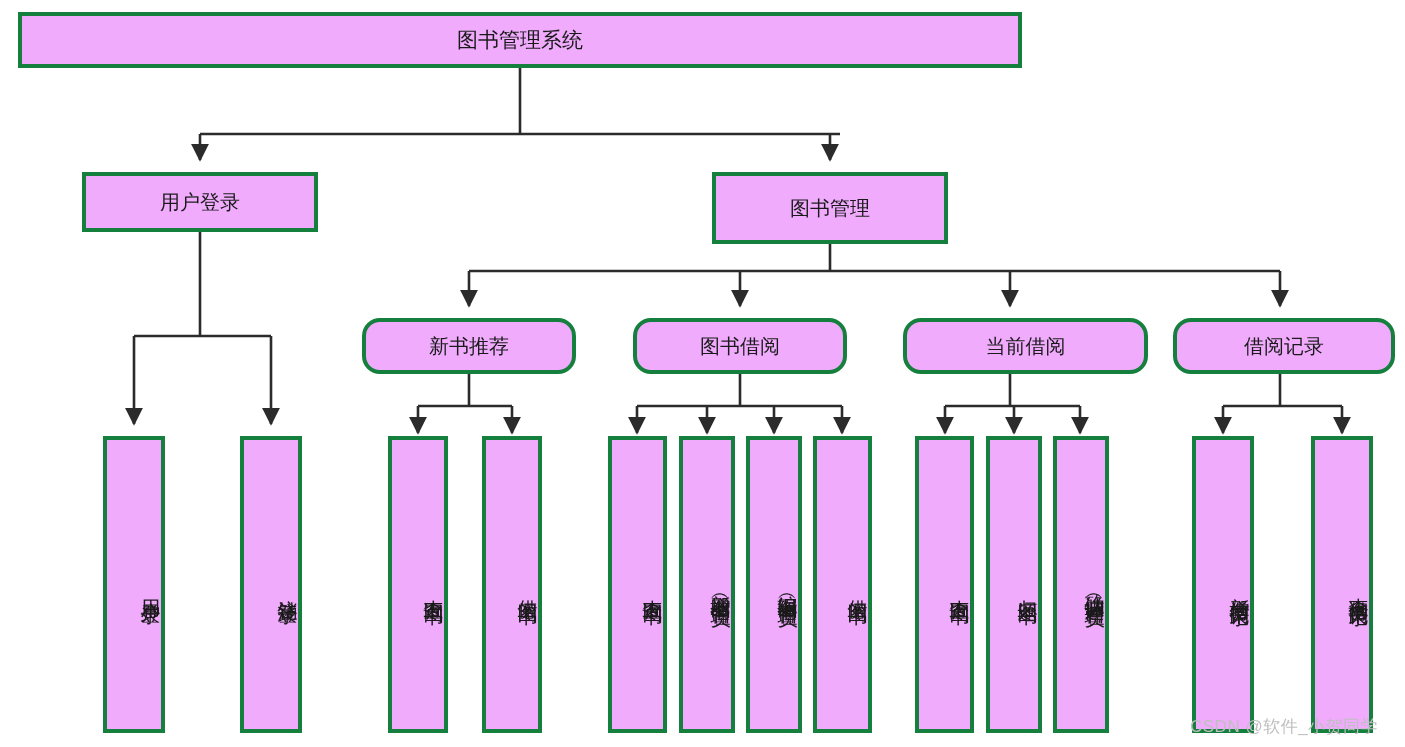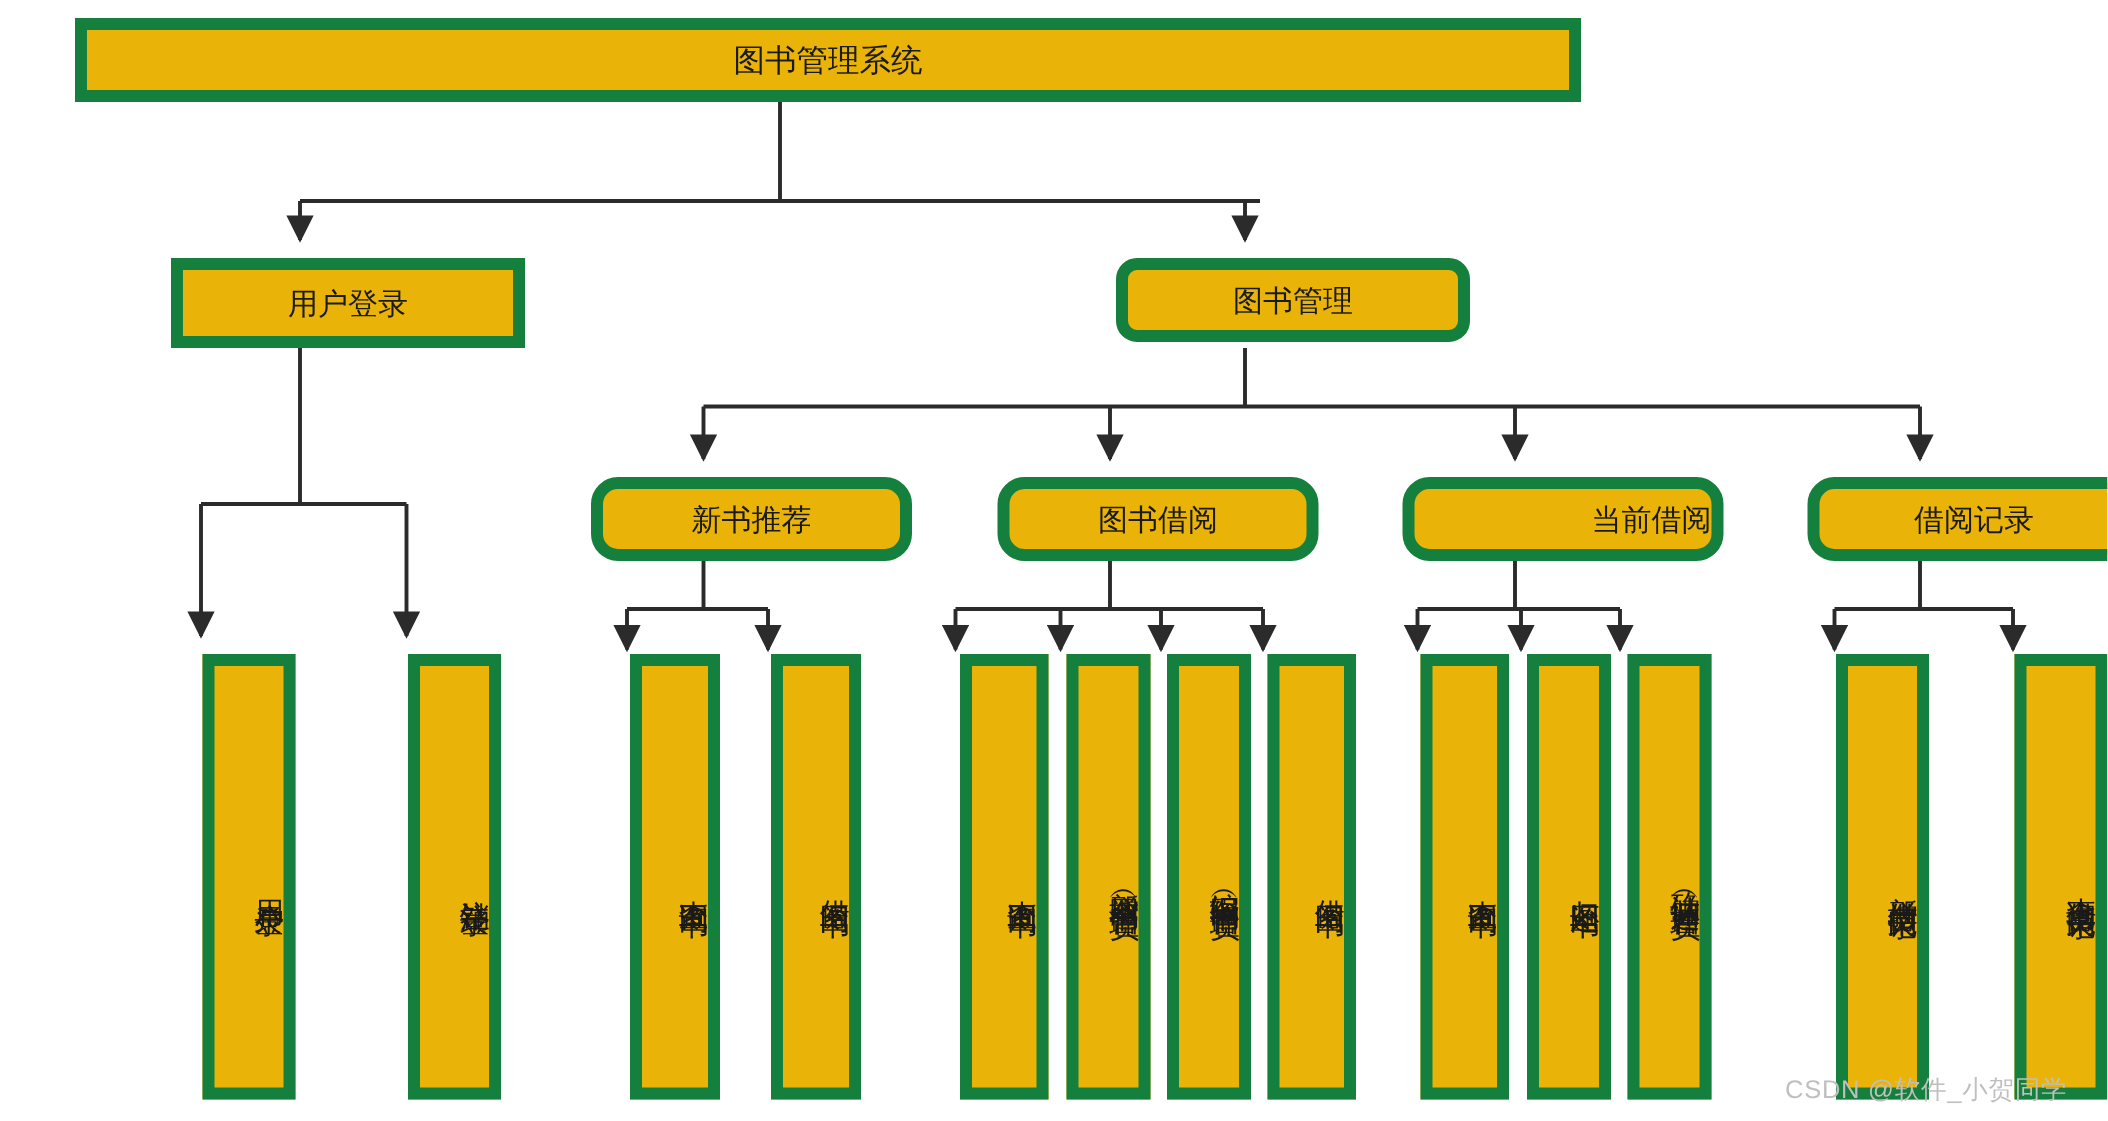--- a/index.html
+++ b/index.html
@@ -13,28 +13,27 @@
   #canvas {
     position: relative;
     width: 1405px;
     height: 747px;
     background: #ffffff;
     overflow: hidden;
   }
   .node {
     position: absolute;
     box-sizing: border-box;
-    border: 8px solid #15803d;
-    background: #eab308;
+    border: 4px solid #15803d;
+    background: #f0abfc;
     display: flex;
     align-items: center;
     justify-content: center;
     color: #1a1a1a;
     text-align: center;
-    margin-left: 32px;
   }
   .node.level-0 { font-size: 21px; }
   .node.level-1 { font-size: 20px; }
   .node.level-2 { font-size: 20px; border-radius: 18px; }
   .node.leaf {
     font-size: 20px;
     writing-mode: vertical-rl;
     text-orientation: upright;
     letter-spacing: 2px;
     padding-top: 6px;
@@ -120,31 +119,31 @@
     </g>
   </svg>
 
   <div class="node level-0" style="left:18px; top:12px; width:1004px; height:56px;">
     <span class="label">图书管理系统</span>
   </div>
 
   <div class="node level-1" style="left:82px; top:172px; width:236px; height:60px;">
     <span class="label">用户登录</span>
   </div>
-  <div class="node level-1" style="left:712px; top:172px; width:236px; height:56px;border-radius:14px;">
+  <div class="node level-1" style="left:712px; top:172px; width:236px; height:72px;">
     <span class="label">图书管理</span>
   </div>
 
   <div class="node level-2" style="left:362px; top:318px; width:214px; height:56px;">
     <span class="label">新书推荐</span>
   </div>
   <div class="node level-2" style="left:633px; top:318px; width:214px; height:56px;">
     <span class="label">图书借阅</span>
   </div>
-  <div class="node level-2" style="left:903px; top:318px; width:214px; height:56px;justify-content:flex-end;">
+  <div class="node level-2" style="left:903px; top:318px; width:245px; height:56px;">
     <span class="label">当前借阅</span>
   </div>
   <div class="node level-2" style="left:1173px; top:318px; width:222px; height:56px;">
     <span class="label">借阅记录</span>
   </div>
 
   <div class="node leaf" style="left:103px; top:436px; width:62px; height:297px;">
     <span class="label">用户登录</span>
   </div>
   <div class="node leaf" style="left:240px; top:436px; width:62px; height:297px;">

